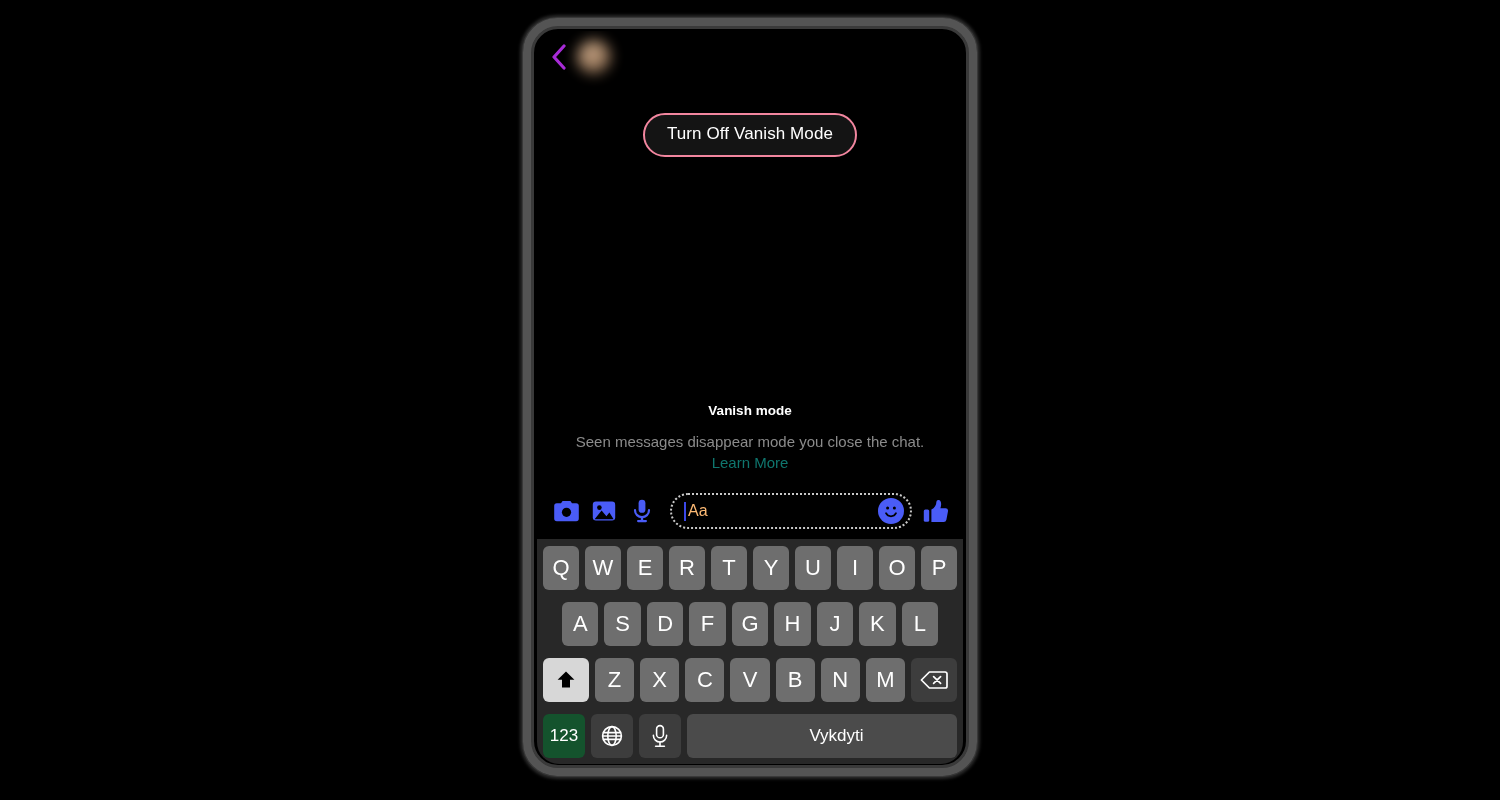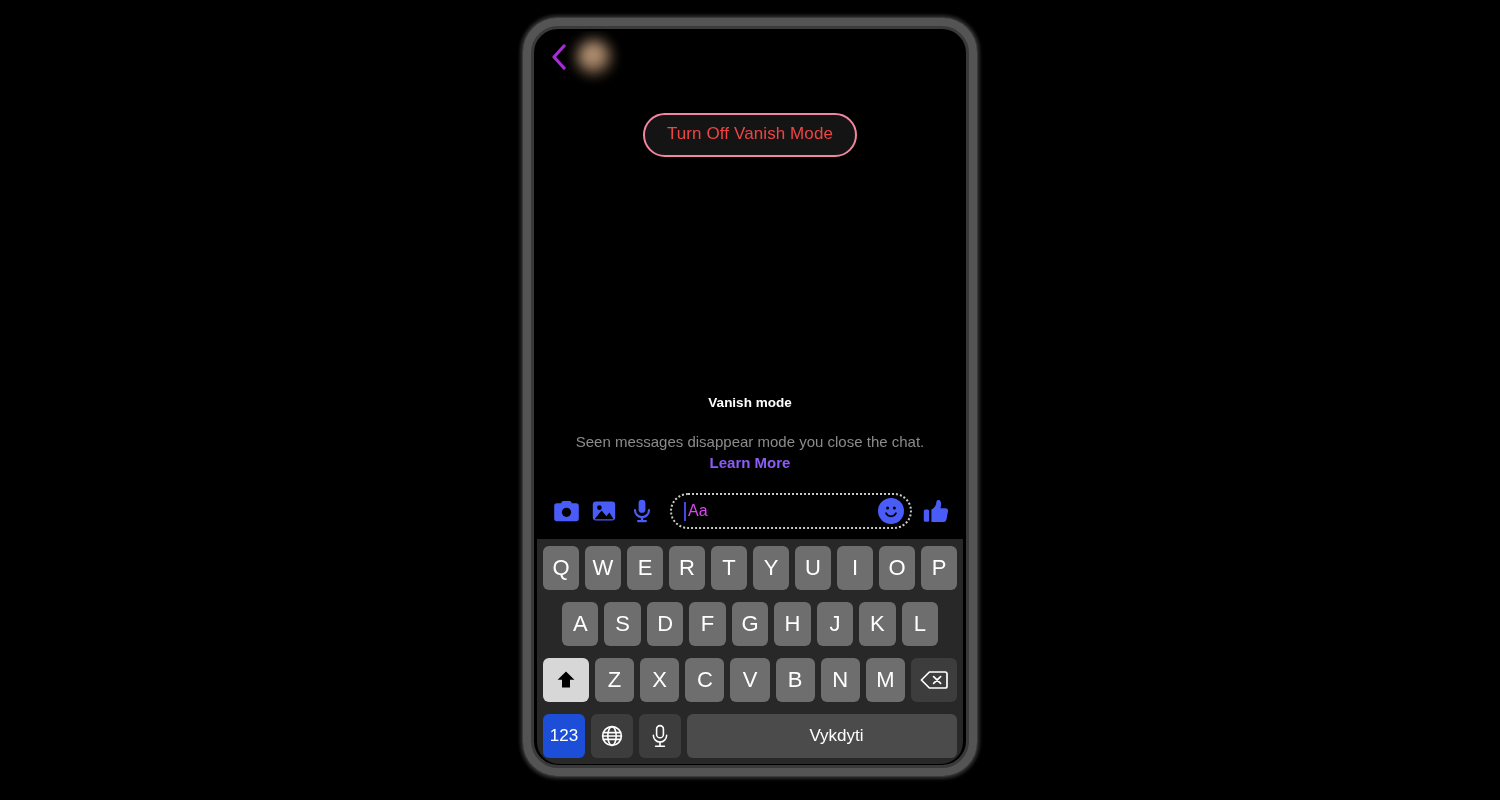--- a/index.html
+++ b/index.html
@@ -126,50 +126,50 @@
     position: absolute;
     top: 82px;
     left: 0;
     right: 0;
     display: flex;
     justify-content: center;
   }
   .vanish-pill {
     border: 2px solid #f2869f;
     background: #141414;
-    color: #ef4444;
+    color: #ffffff;
     font-size: 17px;
     padding: 9px 22px 11px;
     border-radius: 24px;
     letter-spacing: 0.1px;
     cursor: pointer;
     white-space: nowrap;
   }
 
   .vanish-info {
     position: absolute;
     left: 28px;
     right: 28px;
     bottom: 66px;
     text-align: center;
     line-height: 1.36;
   }
   .vanish-info-title {
     font-size: 13.5px;
     font-weight: 700;
     color: #ffffff;
-    margin-bottom: 20px;
+    margin-bottom: 12px;
   }
   .vanish-info-body {
     font-size: 15px;
     color: #8b8b8b;
   }
   .learn-more-link {
-    color: #8b5cf6;
-    font-weight: 700;
+    color: #0f766e;
+    font-weight: 400;
     cursor: pointer;
   }
 
   
   .composer {
     position: absolute;
     left: 0;
     right: 0;
     bottom: 0;
     height: 56px;
@@ -204,21 +204,21 @@
   }
   .text-caret {
     width: 2px;
     height: 19px;
     background: #3c48e8;
     margin-right: 2px;
     flex: none;
   }
   .input-placeholder {
     font-size: 16px;
-    color: #d946ef;
+    color: #fdba74;
     flex: 1;
   }
   .emoji-btn {
     width: 26px;
     height: 26px;
     border-radius: 50%;
     background: #4a5cf7;
     display: flex;
     align-items: center;
     justify-content: center;
@@ -267,21 +267,21 @@
     font-size: 22px;
     font-weight: 400;
     cursor: pointer;
     user-select: none;
   }
   .key.shift-active { background: #d7d7d7; color: #000; }
   .key.space { flex: 6.2; font-size: 17px; }
   .key.enter { flex: 2.3; font-size: 17px; background: #4b4b4b; padding-left: 29px; }
   .key.backspace { flex: 0 0 46px; background: #3d3d3d; }
   .key.shift-key { flex: 0 0 46px; }
-  .key.num-key { flex: 0 0 42px; font-size: 17px; background: #1d4ed8; }
+  .key.num-key { flex: 0 0 42px; font-size: 17px; background: #14532d; }
   .key.globe-key { flex: 0 0 42px; background: #3d3d3d; }
   .key.mic-key { flex: 0 0 42px; background: #3d3d3d; }
   .key.row3-letter { flex: 1; }
   .row4 { gap: 6px; }
   .key svg { display: block; }
 </style>
 </head>
 <body>
 
 <div class="screenshot-root">

